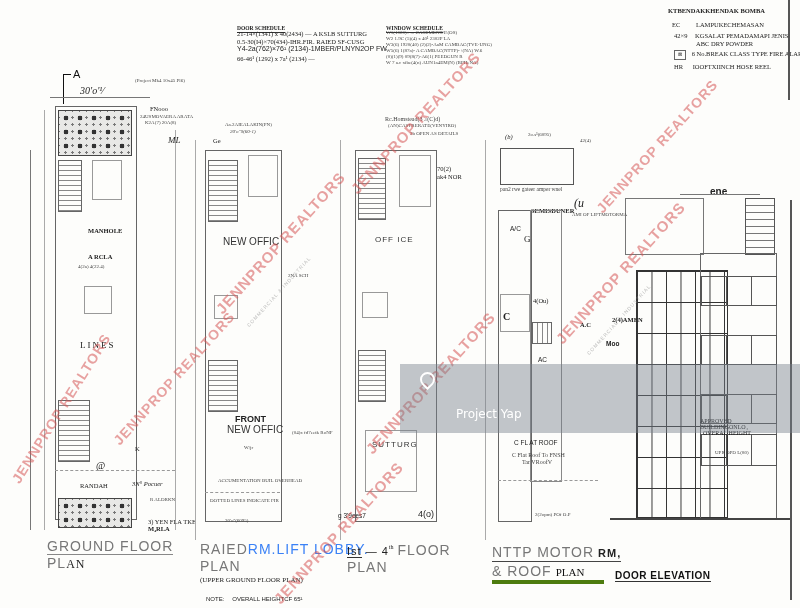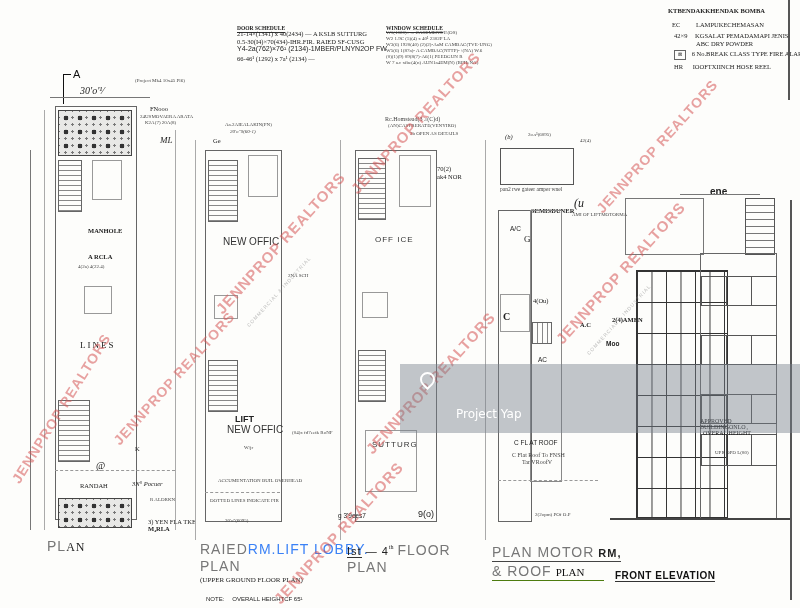--- a/index.html
+++ b/index.html
@@ -93,58 +93,59 @@
 
   <div class="wall" style="left:55px;top:106px;width:80px;height:412px;border-color:#666;"></div>
   <div class="vline" style="left:30px;top:150px;height:380px;"></div>
   <div class="vline" style="left:44px;top:110px;height:420px;border-color:#aaa;"></div>
   <div class="vline" style="left:175px;top:130px;height:400px;border-color:#aaa;"></div>
 
   <div class="hatch" style="left:58px;top:110px;width:72px;height:44px;"></div>
   <div class="small abs" style="left:150px;top:105px;">FNooo</div>
   <div class="tiny abs" style="left:140px;top:114px;">24USMOVAERA ARATA</div>
   <div class="tiny abs" style="left:145px;top:120px;">K2A(7) 20A(8)</div>
-  <div class="abs" style="left:160px;top:135px;font-style:italic;font-size:9px;">ML</div>
+  <div class="abs" style="left:168px;top:135px;font-style:italic;font-size:9px;">ML</div>
 
   <div class="stairs" style="left:58px;top:160px;width:22px;height:50px;"></div>
   <div class="thinwall" style="left:92px;top:160px;width:28px;height:38px;"></div>
   <div class="thinwall" style="left:84px;top:286px;width:26px;height:26px;"></div>
   <div class="small abs" style="left:88px;top:227px;font-weight:bold;">MANHOLE</div>
   <div class="small abs" style="left:88px;top:253px;font-weight:bold;">A   RCLA</div>
   <div class="tiny abs" style="left:78px;top:264px;">4(2a)   4(22.4)</div>
   <div class="abs" style="left:80px;top:340px;font-family:'Liberation Serif',serif;font-size:9px;letter-spacing:2px;">LINES</div>
   <div class="stairs" style="left:58px;top:400px;width:30px;height:60px;"></div>
   <div class="abs" style="left:96px;top:460px;font-size:10px;">@</div>
   <div class="small abs" style="left:80px;top:482px;">RANDAH</div>
   <div class="small abs" style="left:132px;top:480px;font-style:italic;">3N° Pocuer</div>
   <div class="tiny abs" style="left:150px;top:497px;">R ALDRKN</div>
   <div class="small abs" style="left:148px;top:518px;">3) YEN FLA TKE</div>
   <div class="small abs" style="left:148px;top:525px;font-weight:bold;">M₄RLA</div>
   <div class="small abs" style="left:135px;top:445px;">K</div>
   <div class="hatch" style="left:58px;top:498px;width:72px;height:28px;"></div>
   <div class="dash" style="left:55px;top:470px;width:120px;"></div>
   <div class="abs" style="left:47px;top:538px;">
+    <div class="title" style="border-bottom:1px solid #888;">GROUND FLOOR</div>
     <div class="title" style="margin-top:0;"><span>PL</span><b style="font-family:'Liberation Serif',serif;font-size:12px;">AN</b></div>
   </div>
 </div>
 
 <div>
   <div class="tiny abs" style="left:225px;top:122px;">Aa.2AIEALAKIN(PN)</div>
   <div class="tiny abs" style="left:230px;top:129px;font-style:italic;">20'o''9(60-1)</div>
   <div class="small abs" style="left:213px;top:137px;">Ge</div>
   <div class="wall" style="left:205px;top:150px;width:75px;height:370px;border-color:#666;"></div>
   <div class="vline" style="left:195px;top:140px;height:400px;border-color:#aaa;"></div>
   <div class="vline" style="left:340px;top:140px;height:400px;border-color:#aaa;"></div>
   <div class="stairs" style="left:208px;top:160px;width:28px;height:60px;"></div>
   <div class="thinwall" style="left:248px;top:155px;width:28px;height:40px;"></div>
   <div class="abs" style="left:223px;top:236px;font-family:'Liberation Sans',sans-serif;font-size:10px;color:#333;">NEW OFFIC</div>
   <div class="thinwall" style="left:214px;top:295px;width:22px;height:22px;"></div>
   <div class="tiny abs" style="left:288px;top:273px;">2NA  SCH</div>
   <div class="stairs" style="left:208px;top:360px;width:28px;height:50px;"></div>
-  <div class="abs" style="left:235px;top:414px;font-family:'Liberation Sans',sans-serif;font-size:9px;font-weight:bold;">LIFT</div>
+  <div class="abs" style="left:235px;top:414px;font-family:'Liberation Sans',sans-serif;font-size:9px;font-weight:bold;">FRONT</div>
   <div class="abs" style="left:227px;top:424px;font-family:'Liberation Sans',sans-serif;font-size:10px;color:#333;">NEW OFFIC</div>
   <div class="tiny abs" style="left:244px;top:445px;">W/jr</div>
   <div class="tiny abs" style="left:292px;top:430px;">(04)x  fd7eetk RoNF</div>
   <div class="tiny abs" style="left:218px;top:478px;">ACCUMENTATION BUIL OVERHEAD</div>
   <div class="tiny abs" style="left:210px;top:498px;">DOTTED LINES INDICATE FIR</div>
   <div class="tiny abs" style="left:225px;top:518px;">20'o''(6095)</div>
   <div class="dash" style="left:205px;top:492px;width:75px;"></div>
   <div class="abs" style="left:200px;top:540px;">
     <div style="white-space:nowrap;"><span class="title">RAIED</span><span class="title" style="color:#3b82f6;">RM.LIFT   LOBBY.</span></div>
     <div class="title">PLAN</div>
@@ -164,21 +165,21 @@
   <div class="stairs" style="left:358px;top:158px;width:26px;height:60px;"></div>
   <div class="thinwall" style="left:399px;top:155px;width:30px;height:50px;"></div>
   <div class="small abs" style="left:437px;top:165px;">70(2)</div>
   <div class="small abs" style="left:437px;top:173px;">ak4 NOR</div>
   <div class="abs" style="left:375px;top:235px;font-family:'Liberation Sans',sans-serif;font-size:8px;letter-spacing:1px;color:#333;">OFF ICE</div>
   <div class="thinwall" style="left:362px;top:292px;width:24px;height:24px;"></div>
   <div class="stairs" style="left:358px;top:350px;width:26px;height:50px;"></div>
   <div class="abs" style="left:372px;top:440px;font-family:'Liberation Sans',sans-serif;font-size:8px;letter-spacing:1px;color:#333;">SUTTURG</div>
   <div class="thinwall" style="left:365px;top:430px;width:50px;height:60px;"></div>
   <div class="small abs" style="left:338px;top:512px;font-family:'Liberation Sans',sans-serif;">g  3'9ees7</div>
-  <div class="abs" style="left:418px;top:509px;font-family:'Liberation Sans',sans-serif;font-size:9px;">9(o)</div>
+  <div class="abs" style="left:418px;top:509px;font-family:'Liberation Sans',sans-serif;font-size:9px;">4(o)</div>
   <div class="abs" style="left:347px;top:541px;">
     <div style="white-space:nowrap;">
       <span class="title underline" style="color:#222;font-size:11px;">Ist</span>
       <span class="title" style="color:#222;font-size:11px;">— 4</span><sup style="font-size:6px;">th</sup>
       <span class="title">FLOOR</span>
     </div>
     <div class="title">PLAN</div>
   </div>
 </div>
 
@@ -199,22 +200,22 @@
   <div class="small abs" style="left:533px;top:297px;">4(Ou)</div>
   <div class="vstairs" style="left:532px;top:322px;width:18px;height:20px;"></div>
   <div class="small abs" style="left:538px;top:356px;font-family:'Liberation Sans',sans-serif;">AC</div>
   <div class="small abs" style="left:580px;top:321px;font-weight:bold;">A.C</div>
   <div class="small abs" style="left:514px;top:439px;font-family:'Liberation Sans',sans-serif;">C  FL  AT  ROOF</div>
   <div class="tiny abs" style="left:512px;top:452px;font-size:6px;">C Flat Roof  To FNSH</div>
   <div class="tiny abs" style="left:522px;top:459px;font-size:6px;">Tar VRoofV</div>
   <div class="dash" style="left:498px;top:480px;width:100px;"></div>
   <div class="tiny abs" style="left:535px;top:512px;">2(2opm) POf O.P</div>
   <div class="abs" style="left:492px;top:543px;">
-    <div style="white-space:nowrap;border-bottom:1px solid #444;display:inline-block;"><span class="title">PLAN MOTOR</span> <span class="title" style="color:#222;font-size:11px;font-weight:bold;">RM,</span></div>
-    <div style="white-space:nowrap;border-bottom:1px solid #4d7c0f;width:112px;"><span class="title">&amp; ROOF</span> <span class="serif-lbl" style="font-size:11px;">PLAN</span></div>
+    <div style="white-space:nowrap;border-bottom:1px solid #444;display:inline-block;"><span class="title">NTTP MOTOR</span> <span class="title" style="color:#222;font-size:11px;font-weight:bold;">RM,</span></div>
+    <div style="white-space:nowrap;border-bottom:4px solid #4d7c0f;width:112px;"><span class="title">&amp; ROOF</span> <span class="serif-lbl" style="font-size:11px;">PLAN</span></div>
   </div>
 </div>
 
 <div>
   <div class="abs" style="left:710px;top:186px;font-family:'Liberation Sans',sans-serif;font-size:10px;font-weight:bold;">ene</div>
   <div class="hline" style="left:680px;top:194px;width:80px;"></div>
   <div class="wall" style="left:625px;top:198px;width:77px;height:55px;border-color:#777;"></div>
   <div class="window-row" style="left:745px;top:198px;width:28px;height:55px;background-image:repeating-linear-gradient(to bottom,transparent 0 6px,#777 6px 7px);"></div>
   <div class="tiny abs" style="left:572px;top:212px;">AMI OF LIFTMOTORMA</div>
   <div class="grid-facade" style="left:636px;top:270px;width:90px;height:246px;"></div>
@@ -224,21 +225,21 @@
   <div class="window-row" style="left:700px;top:394px;width:75px;height:28px;"></div>
   <div class="window-row" style="left:700px;top:434px;width:75px;height:30px;"></div>
   <div class="tiny abs" style="left:700px;top:418px;font-size:6px;color:#111;">APPROVED</div>
   <div class="tiny abs" style="left:700px;top:424px;font-size:6px;color:#111;">BUILDINGONLO₄</div>
   <div class="tiny abs" style="left:703px;top:430px;font-size:6px;color:#111;">OVERAL HEIGHT</div>
   <div class="tiny abs" style="left:715px;top:450px;">UPR OPD L(80)</div>
   <div class="hline" style="left:610px;top:518px;width:180px;border-top-width:2px;border-color:#444;"></div>
   <div class="small abs" style="left:612px;top:316px;font-weight:bold;">2(4)AMEN</div>
   <div class="small abs" style="left:606px;top:340px;font-weight:bold;font-family:'Liberation Sans',sans-serif;">Moo</div>
   <div class="vline" style="left:790px;top:200px;height:400px;border-left-width:2px;border-color:#555;"></div>
-  <div class="abs" style="left:615px;top:570px;font-family:'Liberation Sans',sans-serif;font-size:10px;font-weight:bold;color:#111;border-bottom:1px solid #333;white-space:nowrap;letter-spacing:0.5px;">FRONT ELEVATION</div>
+  <div class="abs" style="left:615px;top:570px;font-family:'Liberation Sans',sans-serif;font-size:10px;font-weight:bold;color:#111;border-bottom:1px solid #333;white-space:nowrap;letter-spacing:0.5px;">DOOR ELEVATION</div>
 </div>
 
 <div class="wm-red" style="left:22px;top:470px;font-size:14px;transform:rotate(-58deg);">JENNPROP REALTORS</div>
 <div class="wm-red" style="left:122px;top:432px;font-size:14px;transform:rotate(-48deg);">JENNPROP REALTORS</div>
 <div class="wm-red" style="left:225px;top:300px;font-size:15px;transform:rotate(-48deg);">JENNPROP REALTORS</div>
 <div class="wm-red" style="left:360px;top:180px;font-size:15px;transform:rotate(-48deg);">JENNPROP REALTORS</div>
 <div class="wm-red" style="left:375px;top:440px;font-size:15px;transform:rotate(-48deg);">JENNPROP REALTORS</div>
 <div class="wm-red" style="left:565px;top:330px;font-size:15px;transform:rotate(-48deg);">JENNPROP REALTORS</div>
 <div class="wm-red" style="left:283px;top:590px;font-size:15px;transform:rotate(-48deg);">JENNPROP REALTORS</div>
 <div class="wm-red" style="left:605px;top:200px;font-size:14px;transform:rotate(-48deg);">JENNPROP REALTORS</div>

